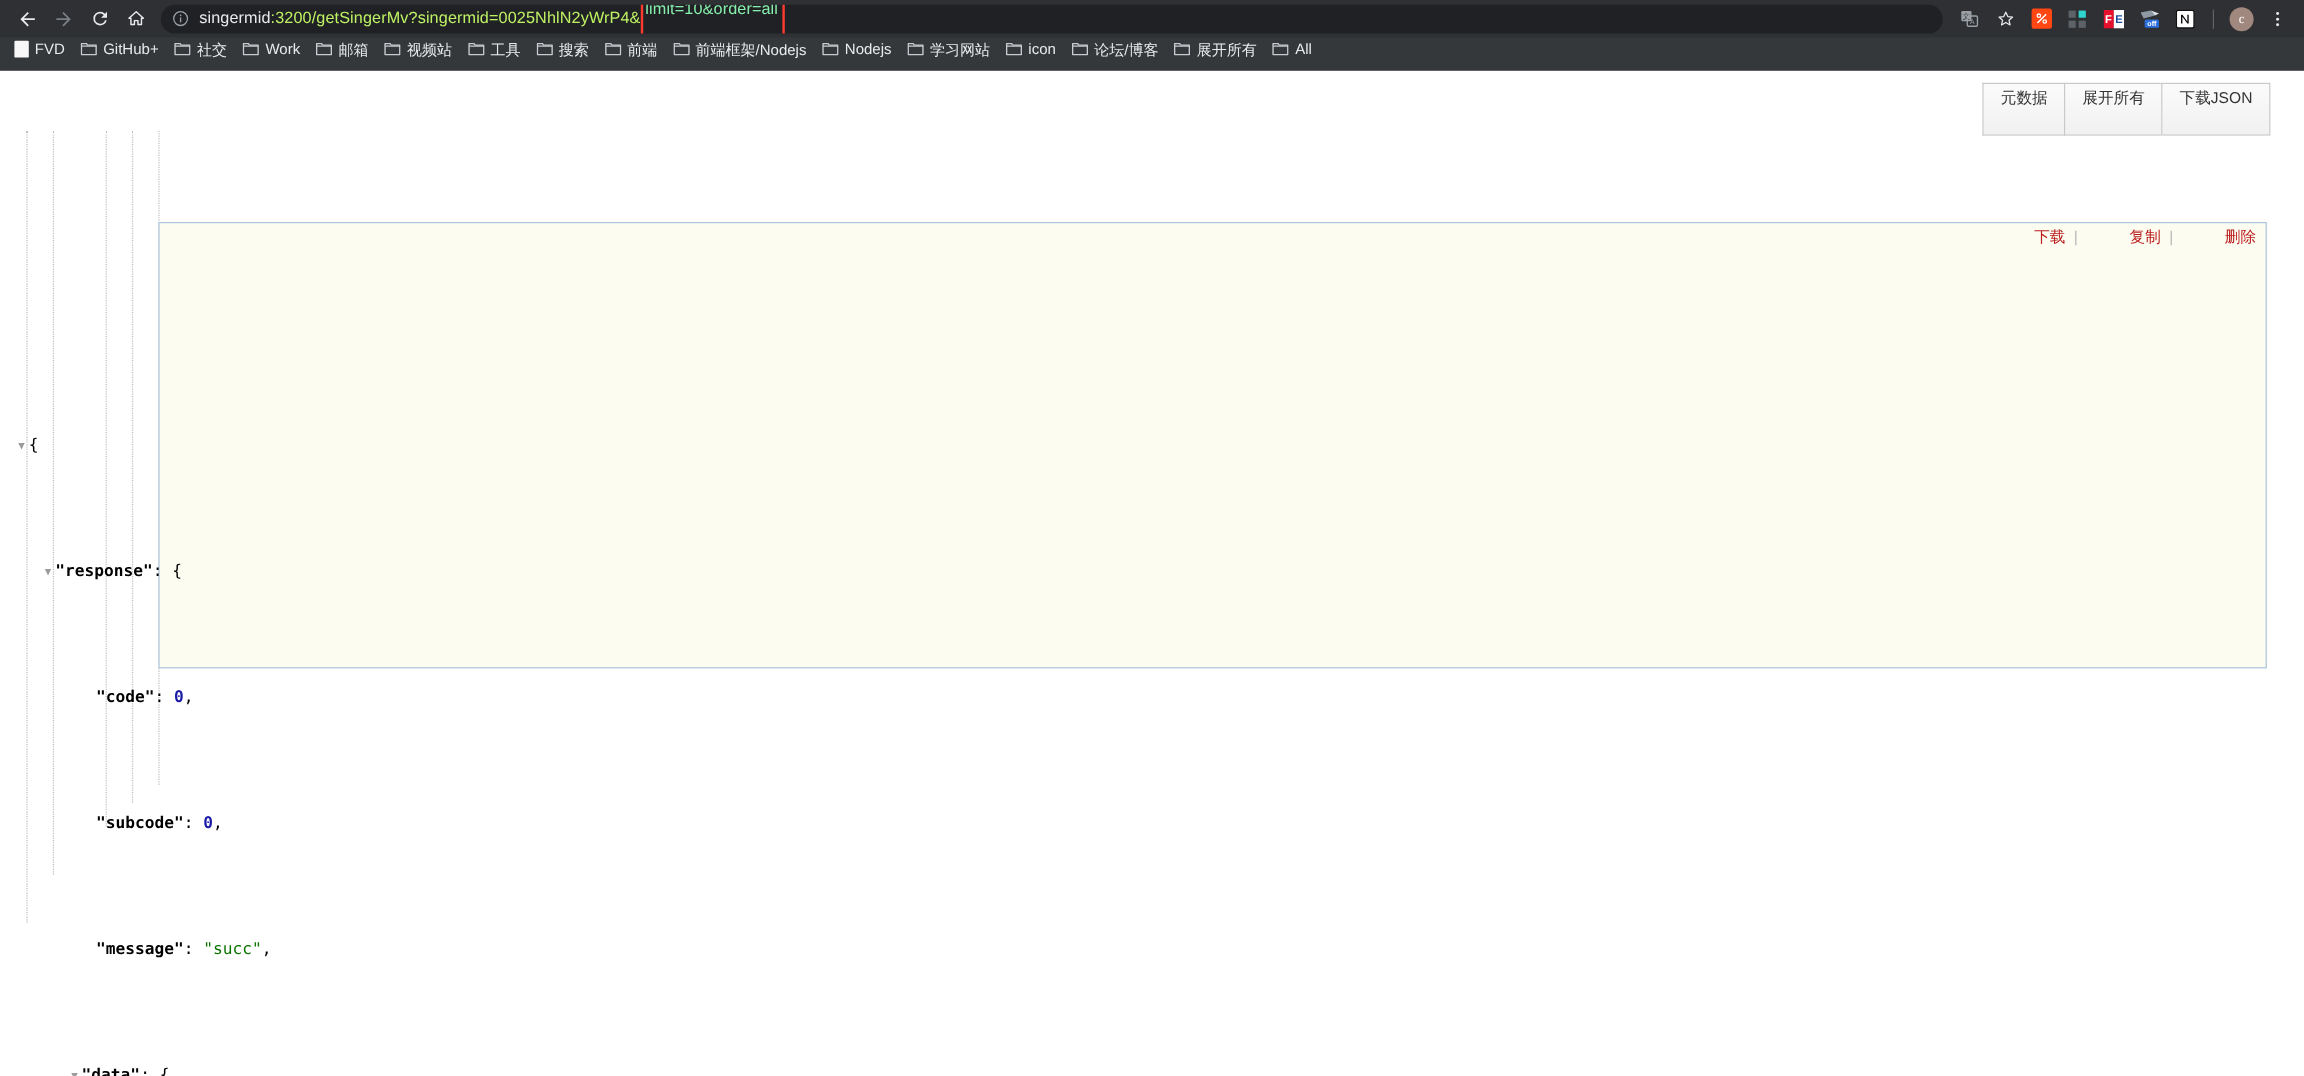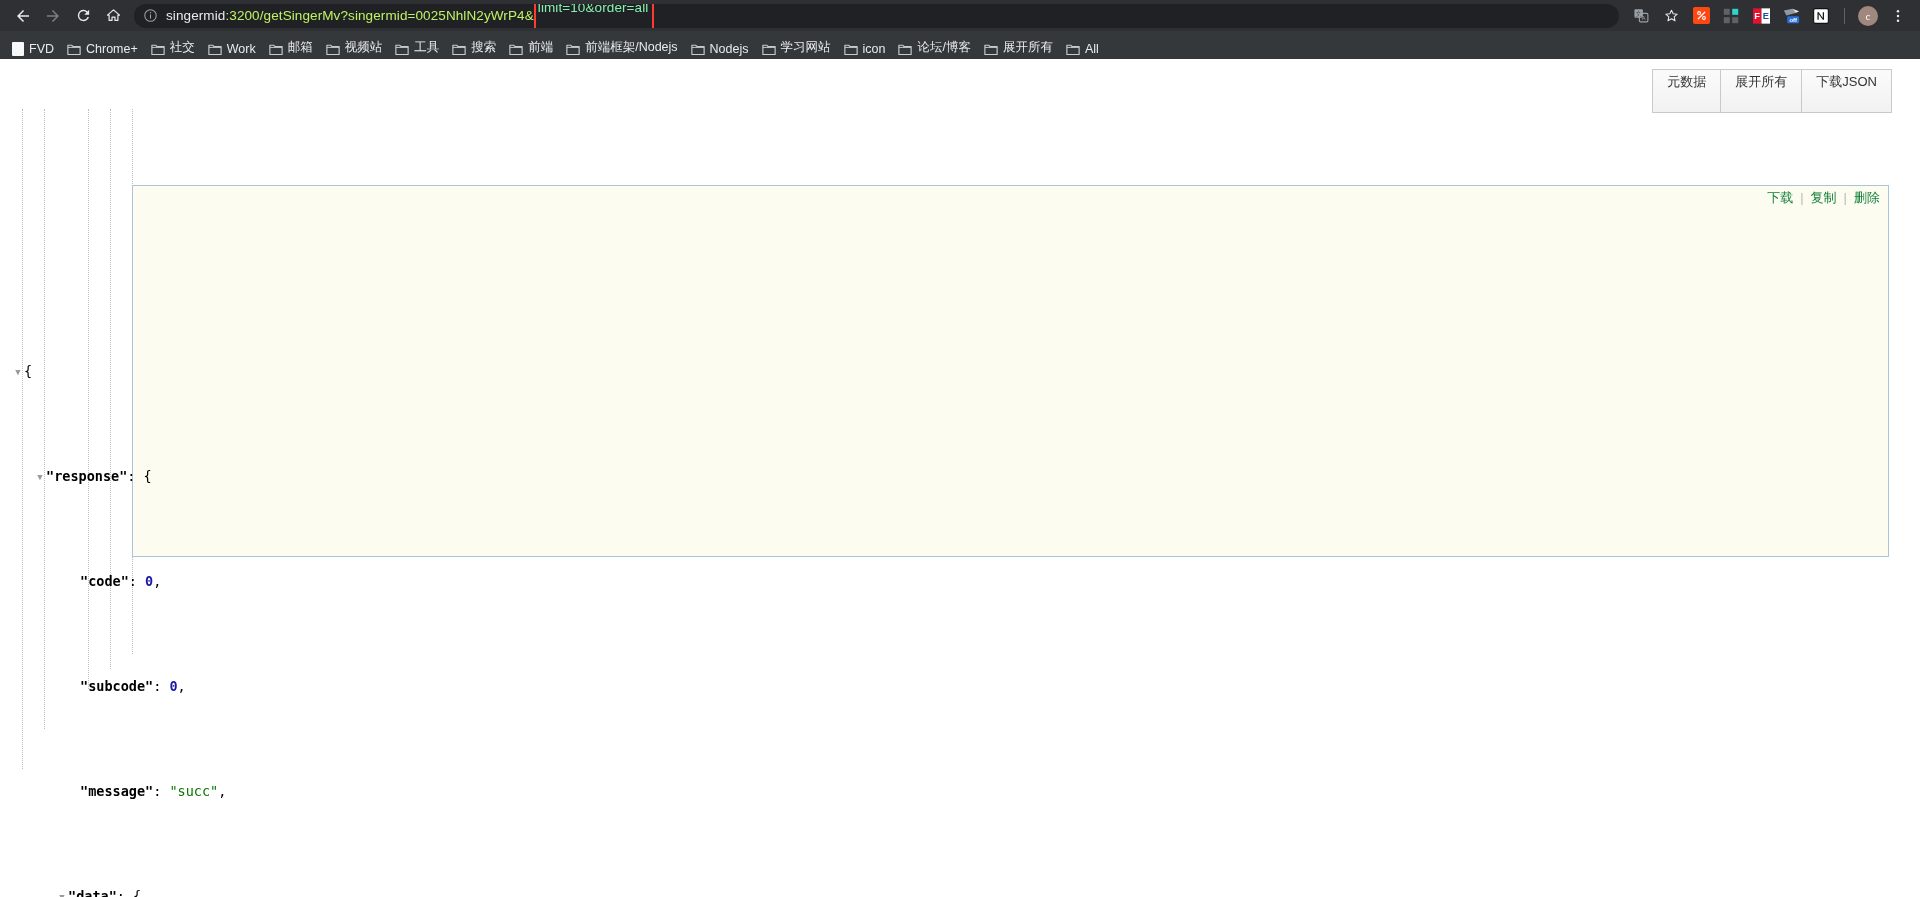--- a/index.html
+++ b/index.html
@@ -98,21 +98,21 @@
   
   #bookmark-bar {
     height: 28px;
     display: flex;
     align-items: center;
     padding: 0 8px;
     background: #35383b;
     overflow: hidden;
   }
   .bm {
-    display: flex; align-items: flex-end;
+    display: flex; align-items: flex-start;
     height: 22px;
     padding: 0 7px 0 4px;
     margin-right: 2px;
     border-radius: 4px;
     color: #e8eaed;
     font-size: 12.5px;
     white-space: nowrap;
     flex: 0 0 auto;
   }
   .bm .bm-label { margin-left: 5px; }
@@ -200,21 +200,21 @@
   #hl-actions {
     position: absolute;
     right: 8px;
     top: 3px;
     font-family: "Liberation Sans", sans-serif;
     font-size: 13px;
     color: #2222cc;
     z-index: 12;
     white-space: nowrap;
   }
-  #hl-actions a { color: #15803d; text-decoration: none; cursor: pointer; }
+  #hl-actions a { color: #b91c1c; text-decoration: none; cursor: pointer; margin-left: 36px; }
   #hl-actions .sep { color: #b9b9b9; margin: 0 7px; }
 
   #tree-lines { position: relative; z-index: 5; }
 </style>
 </head>
 <body>
 
 <div id="browser-chrome">
 
   <div id="toolbar">
@@ -323,21 +323,21 @@
         <span class="bm-favicon-white"></span>
         <span class="bm-label">FVD</span>
       </div>
       <div class="bm">
         <span class="bm-folder">
           <svg width="14" height="13" viewBox="0 0 16 14">
   <path d="M1 2.2h4.6l1.3 1.5H15v9H1z" fill="none" stroke="#c8ccd0" stroke-width="1.3" stroke-linejoin="round"></path>
   <path d="M1 4.6h14" stroke="#c8ccd0" stroke-width="1.1"></path>
 </svg>
         </span>
-        <span class="bm-label">Chrome+</span>
+        <span class="bm-label">GitHub+</span>
       </div>
       <div class="bm">
         <span class="bm-folder">
           <svg width="14" height="13" viewBox="0 0 16 14">
   <path d="M1 2.2h4.6l1.3 1.5H15v9H1z" fill="none" stroke="#c8ccd0" stroke-width="1.3" stroke-linejoin="round"></path>
   <path d="M1 4.6h14" stroke="#c8ccd0" stroke-width="1.1"></path>
 </svg>
         </span>
         <span class="bm-label">社交</span>
       </div>

